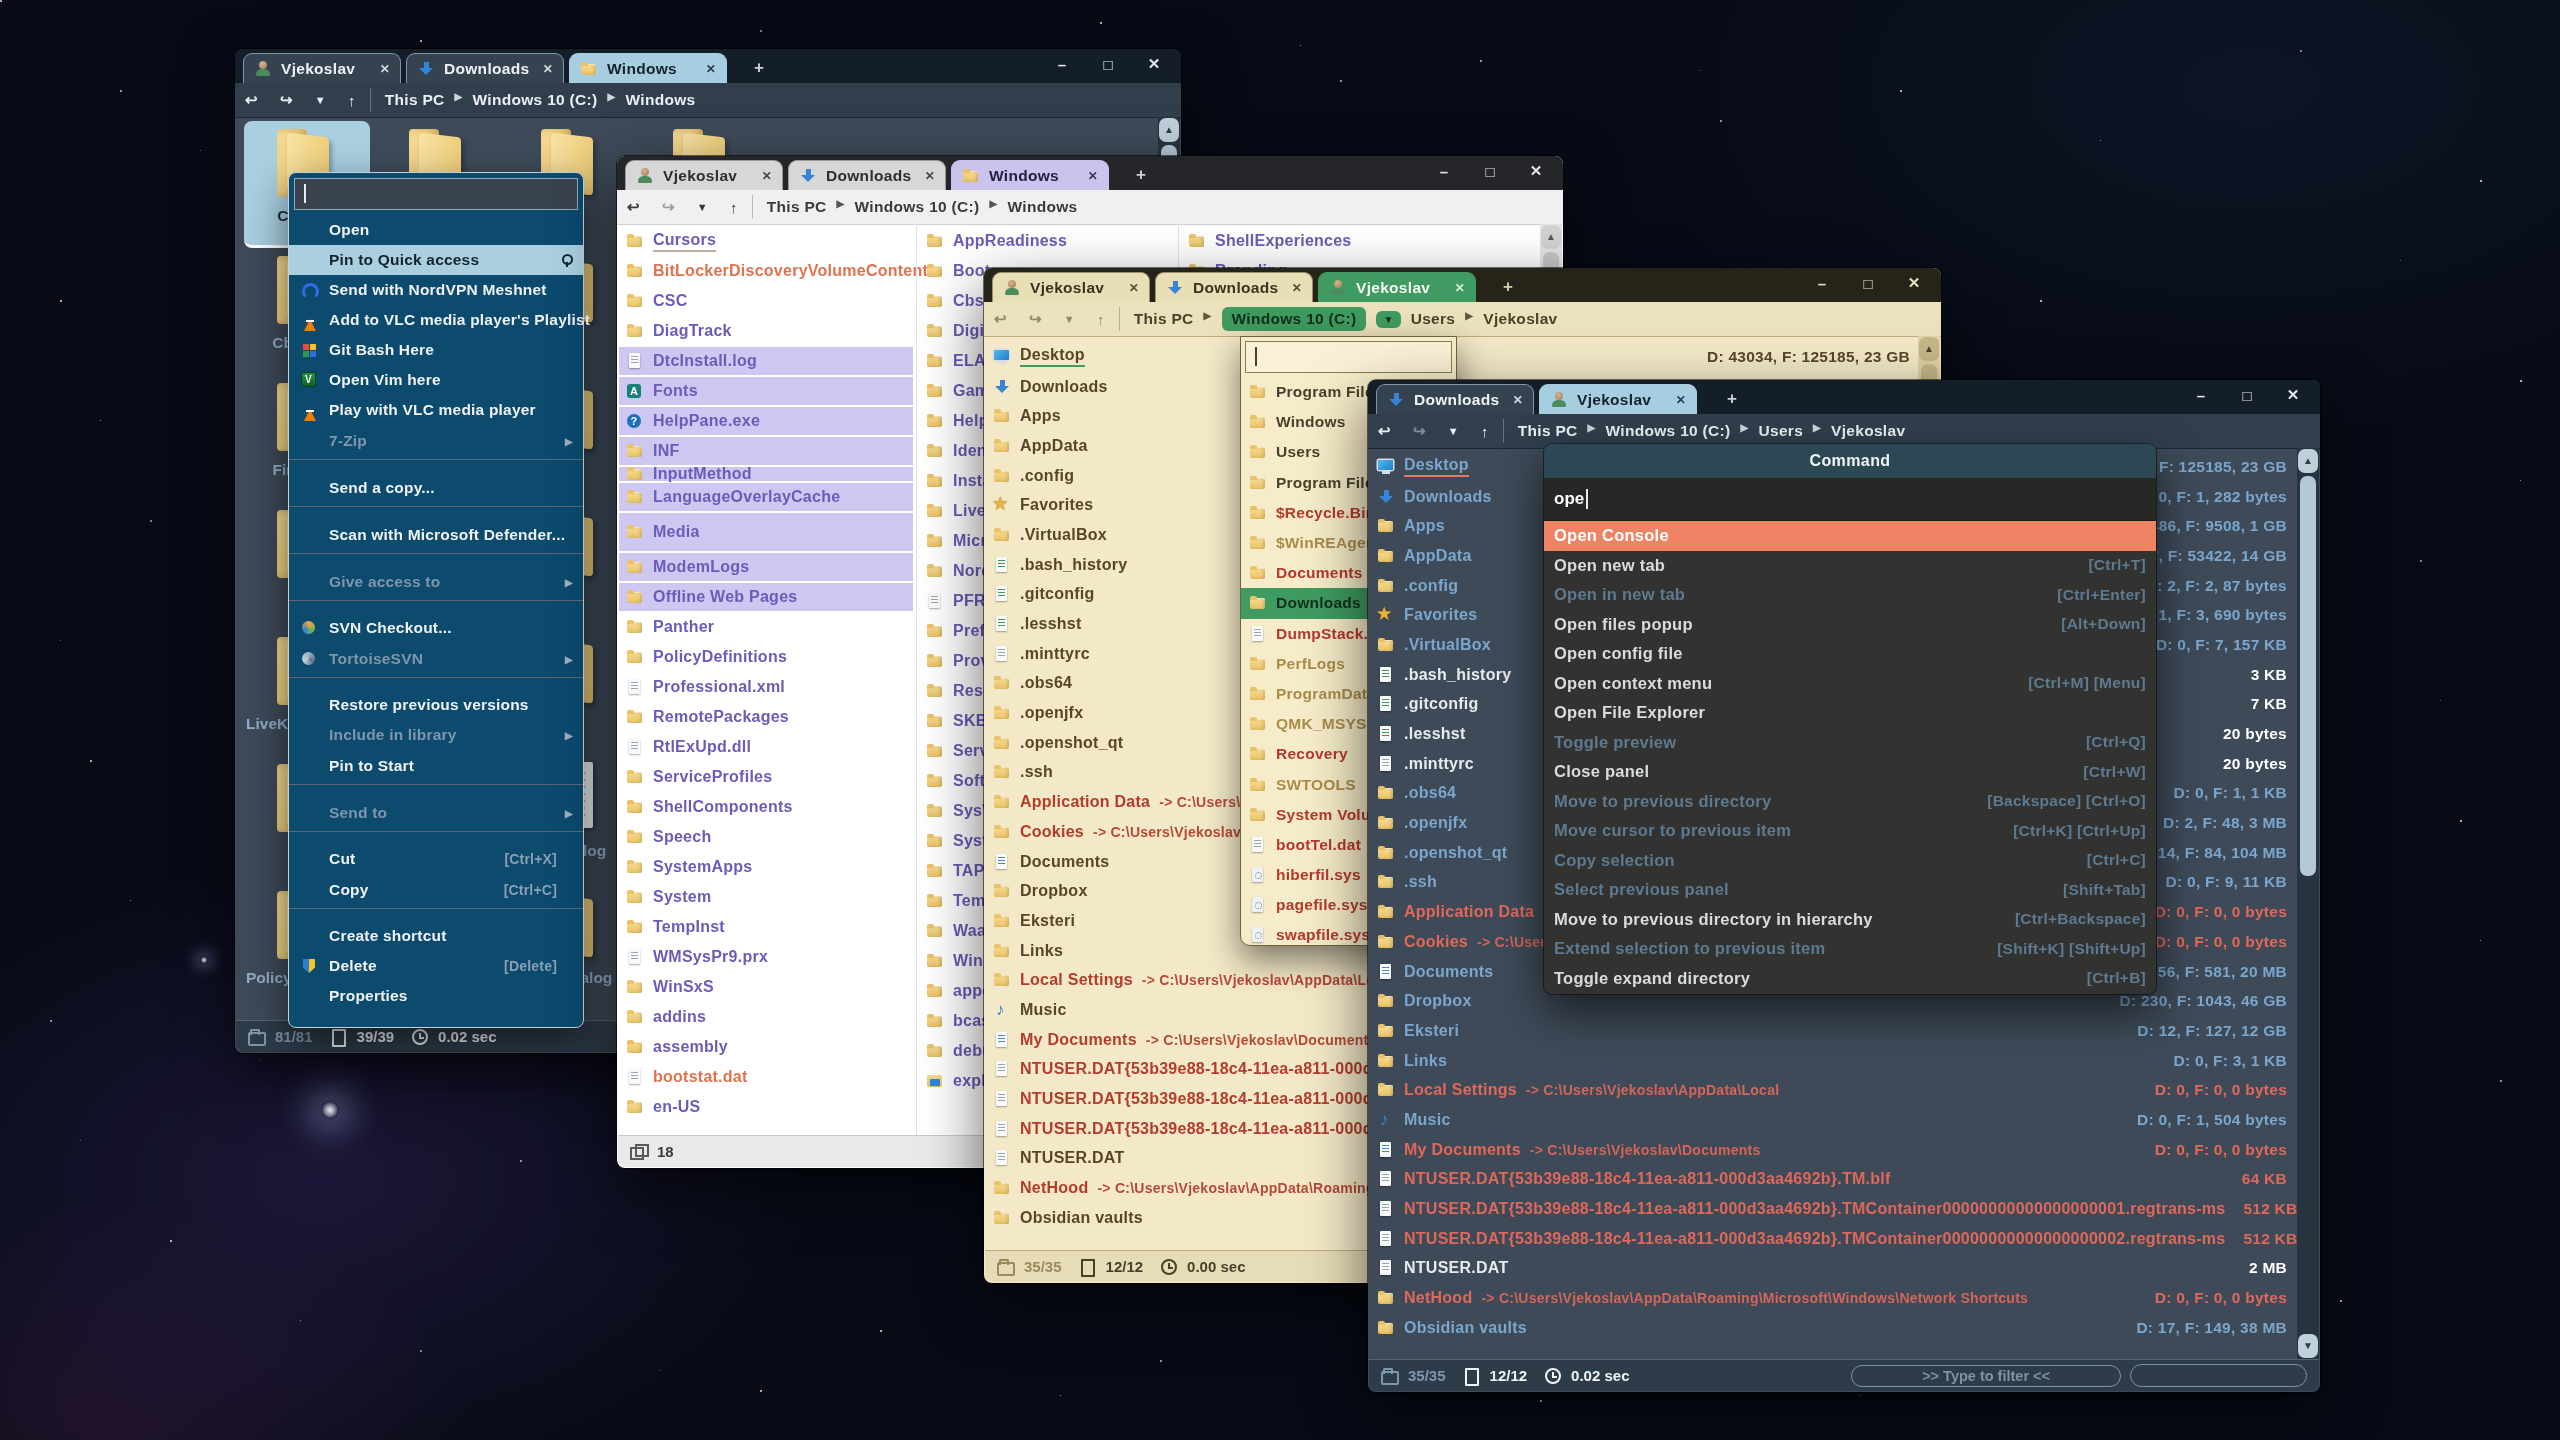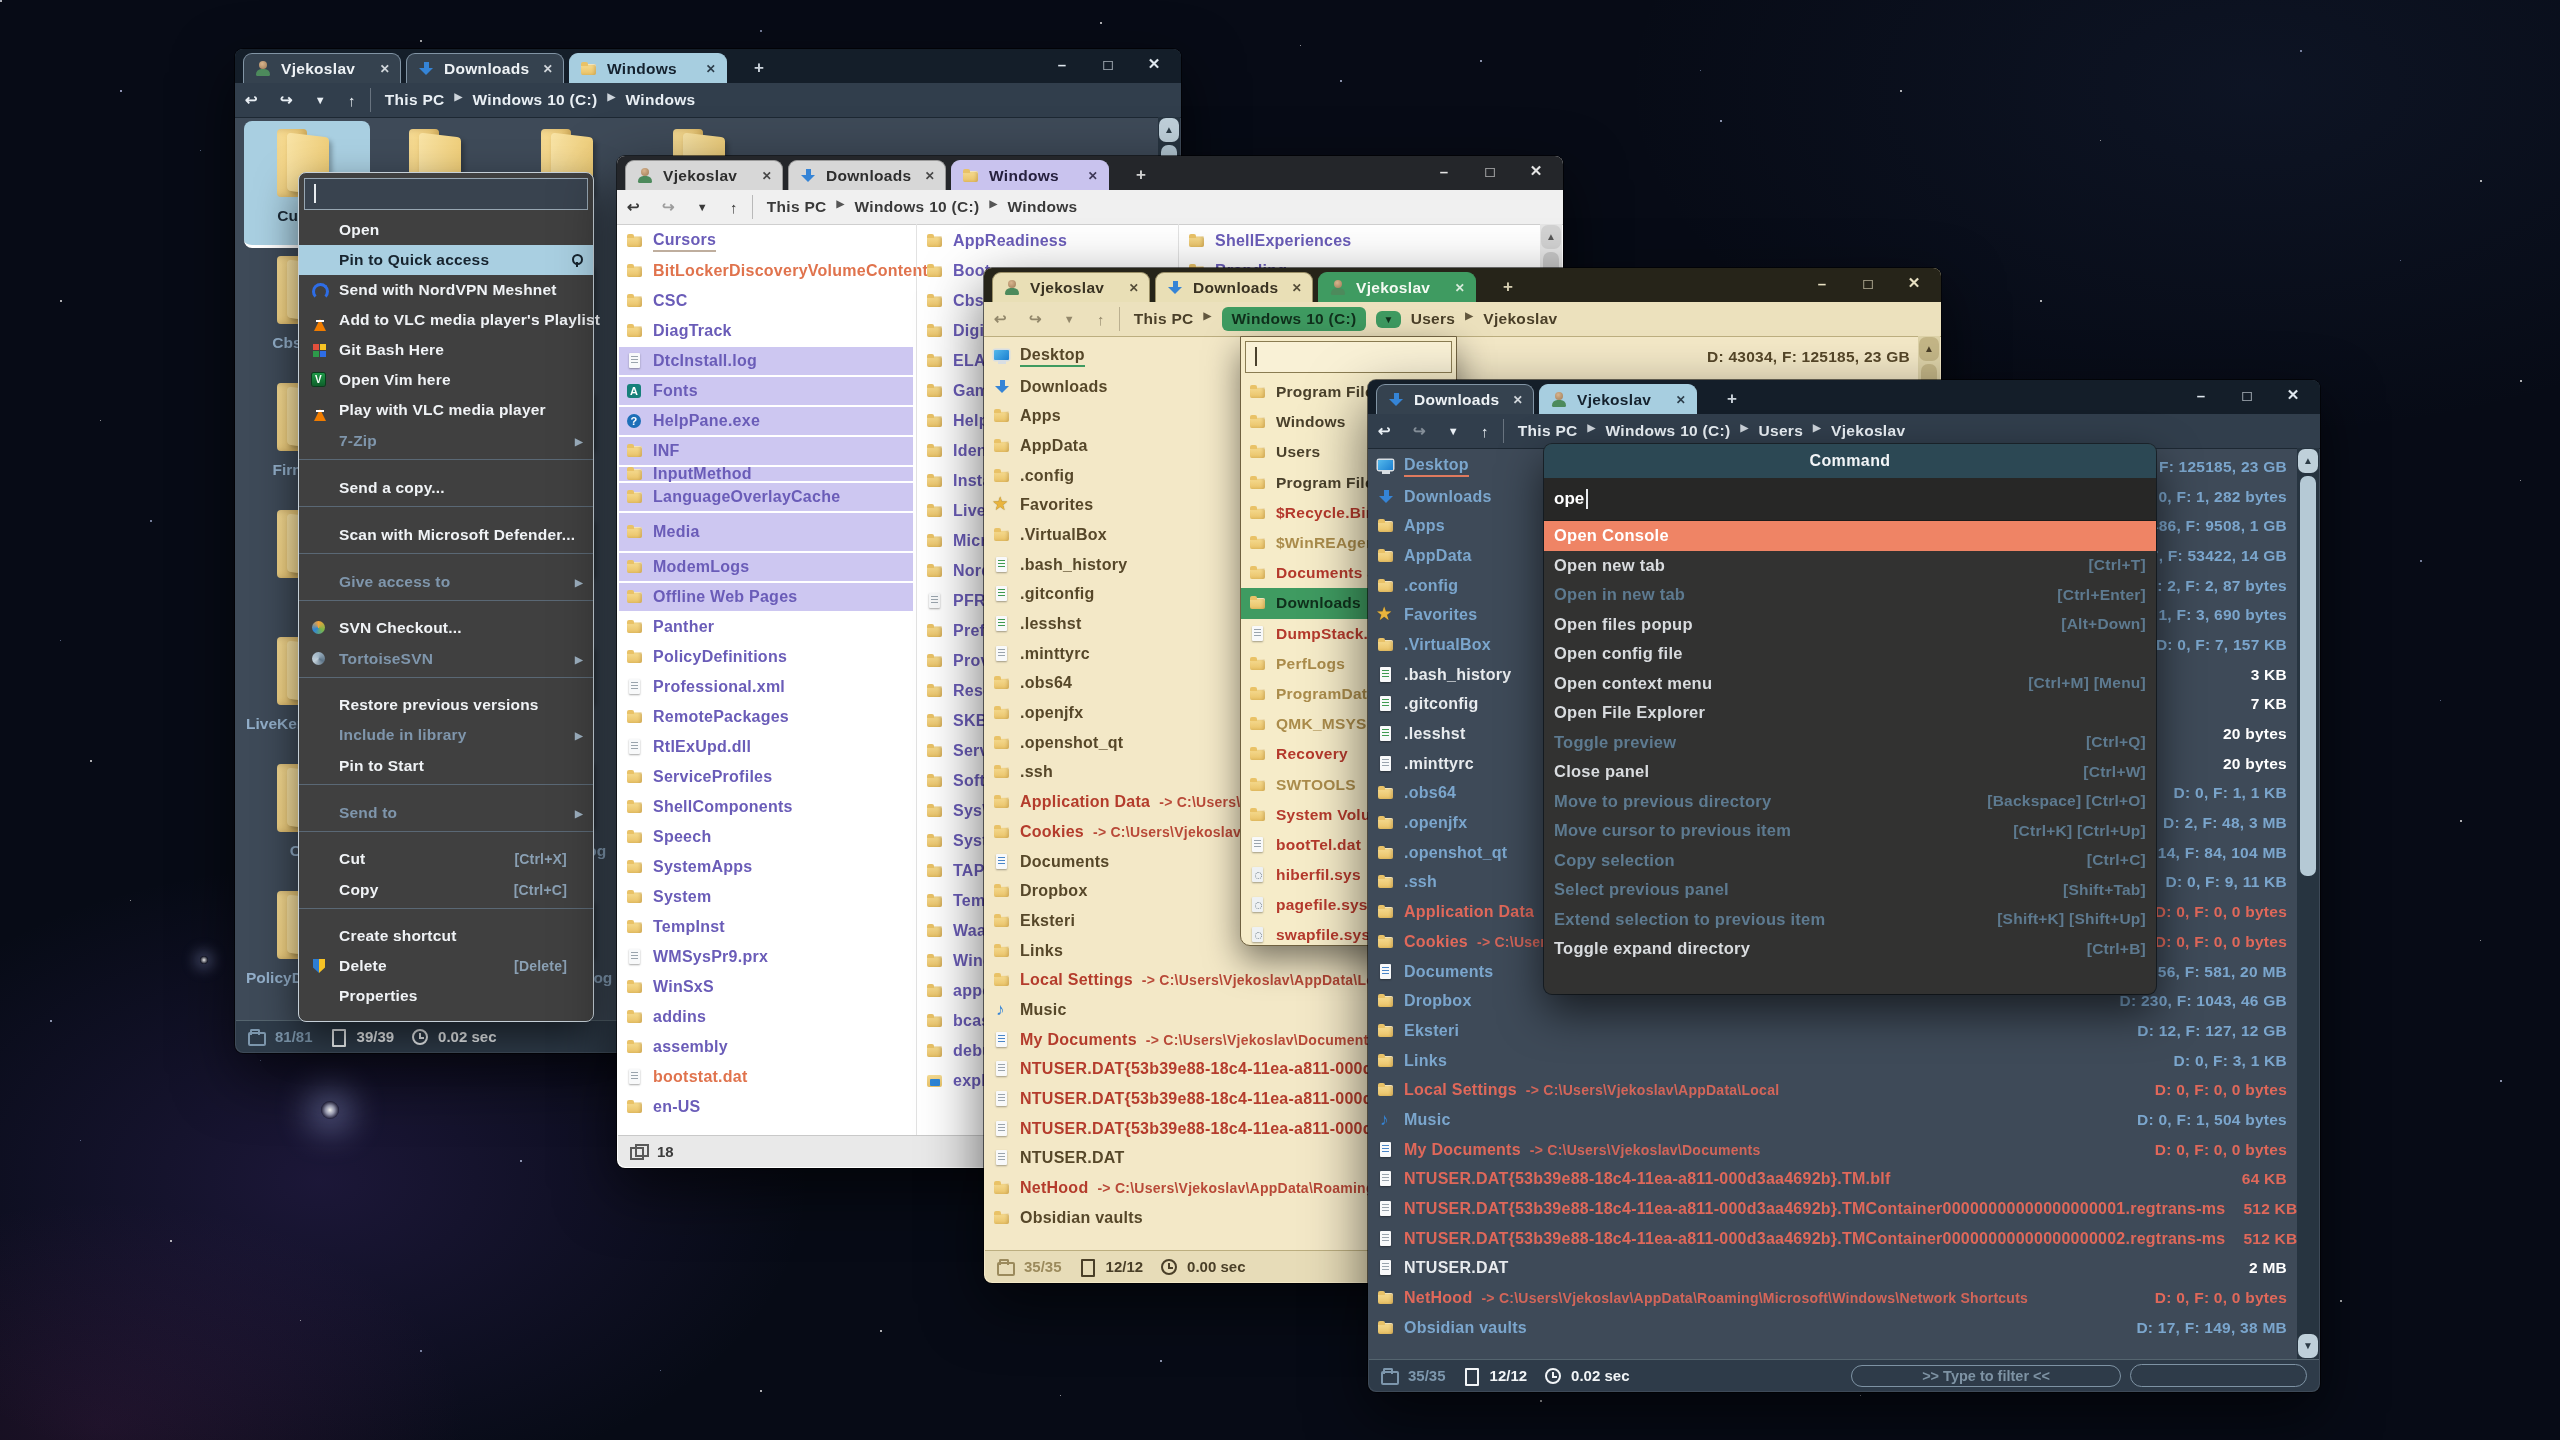--- a/index.html
+++ b/index.html
@@ -110,21 +110,21 @@
   .t-tan .sbar{background:#ddd2a8}
   .t-tan .sbox{background:#c4b687;color:#4a3f28}
   
   .ddown{position:absolute;left:256px;top:68px;width:215px;height:608px;background:#f6ecc9;border:1px solid #6f6140;border-radius:0 0 10px 10px;box-shadow:0 14px 34px rgba(0,0,0,.5);z-index:5;overflow:hidden}
   .dinput{height:30px;margin:4px;border:1px solid #8a7c52;background:#f9f1d6;position:relative}
   .ddown .lr{height:30.2px;font-size:15.5px;color:#4a412c}
   .ddown .lr.red{color:#b5392c}
   .ddown .lr.dim{color:#ab8c4b}
   .ddown .lr.selgreen{background:#3f9b61;color:#10301c}
   
-  .cmenu{position:absolute;left:298px;top:172px;width:294px;background:#404040;border:1px solid #c6d0d8;border-radius:8px;box-shadow:0 16px 40px rgba(0,0,0,.55);z-index:20;padding-bottom:10px}
+  .cmenu{position:absolute;left:288px;top:172px;width:294px;background:#0c4a6e;border:1px solid #c6d0d8;border-radius:8px;box-shadow:0 16px 40px rgba(0,0,0,.55);z-index:20;padding-bottom:16px}
   .minput{height:30px;margin:5px;border:1px solid #97a6b2;background:#39434f;position:relative}
   .cmenu ul{list-style:none;margin:0;padding:0}
   .mitem{display:flex;align-items:center;height:30px;gap:10px;padding:0 10px 0 12px;color:#f0f3f6;font-size:15.5px;letter-spacing:.2px}
   .mitem .mico{width:18px;height:16px;flex:none}
   .mitem .ml{white-space:nowrap}
   .mitem .ms{margin-left:auto;color:#8aa0b4;font-size:14px}
   .mitem .arr{margin-left:auto;font-size:10px;color:#9db0c0}
   .mitem .ms + .arr{margin-left:6px}
   .mitem.dim{color:#7f96ac}
   .mitem.hl{background:#a9cfe1;color:#17242f}
@@ -1467,20 +1467,24 @@
           <span class="ps">[Ctrl+K] [Ctrl+Up]</span>
         </li>
         <li class="pitem dim">
           <span class="pl">Copy selection</span>
           <span class="ps">[Ctrl+C]</span>
         </li>
         <li class="pitem dim">
           <span class="pl">Select previous panel</span>
           <span class="ps">[Shift+Tab]</span>
         </li>
+        <li class="pitem">
+          <span class="pl">Move to previous directory in hierarchy</span>
+          <span class="ps">[Ctrl+Backspace]</span>
+        </li>
         <li class="pitem dim">
           <span class="pl">Extend selection to previous item</span>
           <span class="ps">[Shift+K] [Shift+Up]</span>
         </li>
         <li class="pitem">
           <span class="pl">Toggle expand directory</span>
           <span class="ps">[Ctrl+B]</span>
         </li>
       </ul>
   </div>

